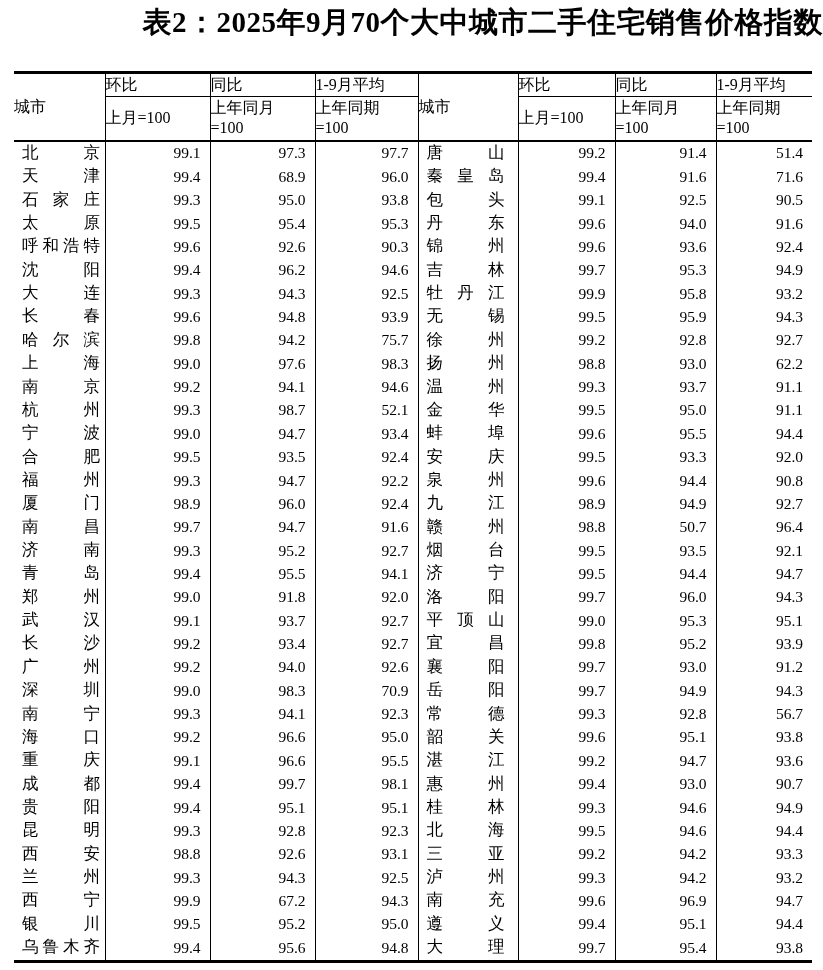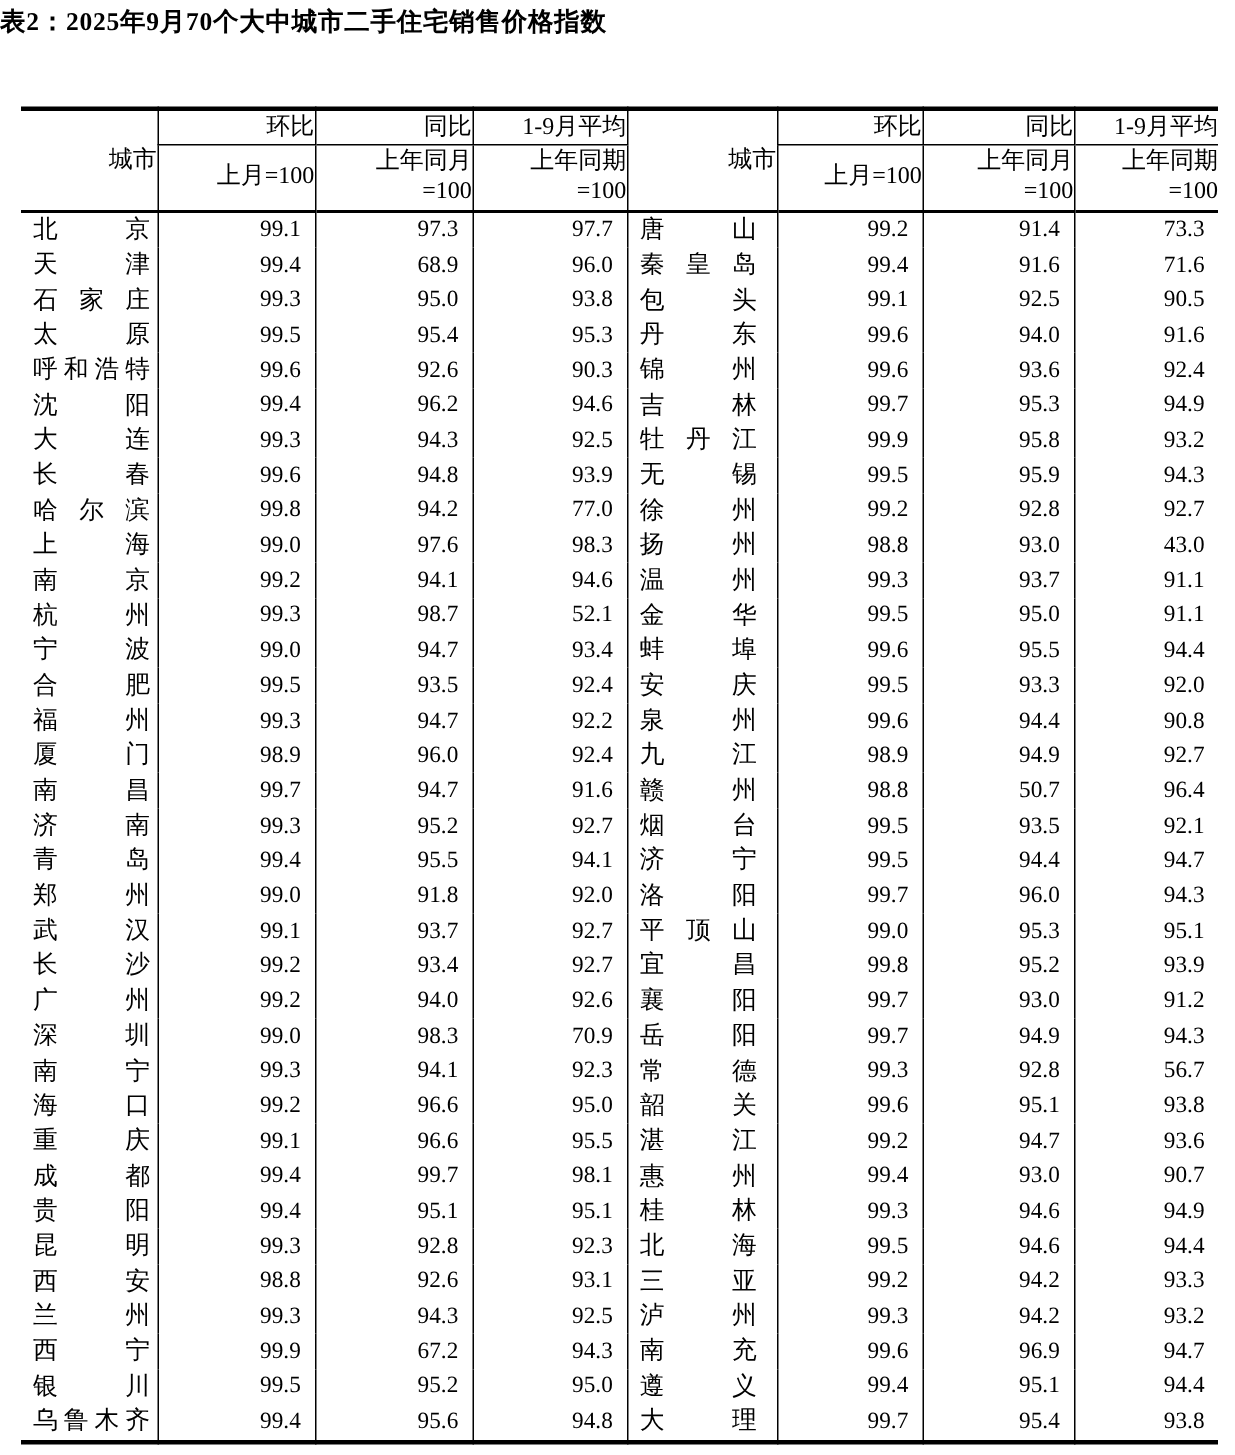--- a/index.html
+++ b/index.html
@@ -4,40 +4,40 @@
 <style>
   html, body { margin: 0; padding: 0; }
   body {
     width: 823px; height: 970px;
     background: #ffffff; color: #000000;
     font-family: "Liberation Serif", "DejaVu Serif", serif;
     position: relative; overflow: hidden;
   }
   .title {
     position: absolute; top: 3px; left: 0; width: 823px;
-    text-align: left; font-size: 17px; font-weight: bold;
+    text-align: right; font-size: 29px; font-weight: bold;
     letter-spacing: 0.5px;
   }
   .table-wrap {
     position: absolute; top: 71px; left: 14px;
     width: 798px; height: 892px;
   }
   table {
     width: 100%; height: 100%;
     border-collapse: collapse; table-layout: fixed;
     border-top: 3px solid #000;
     border-bottom: 3px solid #000;
   }
   th, td {
     padding: 0; margin: 0;
     font-weight: normal; vertical-align: middle;
     font-size: 16px; line-height: 1.15;
     overflow: hidden;
   }
-  thead th, thead td { text-align: right; }
+  thead th, thead td { text-align: left; }
   thead tr.h1 { height: 24px; }
   thead tr.h2 { height: 44px; }
   .sub { white-space: pre-line; line-height: 20px; }
   .bl { border-left: 1px solid #000; }
   .bb { border-bottom: 1px solid #000; }
   .hbot { border-bottom: 2px solid #000; }
   tbody td.num { text-align: right; padding-right: 9px; font-size: 15.5px; }
   tbody td.city { padding-left: 8px; }
   .city-name {
     display: flex; justify-content: space-between;
@@ -97,21 +97,21 @@
     <td class="num bl">97.3</td>
     <td class="num bl">97.7</td>
     <td class="city bl">
             <span class="city-name">
               <span>唐</span>
               <span>山</span>
             </span>
           </td>
     <td class="num bl">99.2</td>
     <td class="num bl">91.4</td>
-    <td class="num bl">73.3</td>
+    <td class="num bl">51.4</td>
   </tr>
         <tr>
     <td class="city">
             <span class="city-name">
               <span>天</span>
               <span>津</span>
             </span>
           </td>
     <td class="num bl">99.4</td>
     <td class="num bl">68.9</td>
@@ -254,21 +254,21 @@
         <tr>
     <td class="city">
             <span class="city-name">
               <span>哈</span>
               <span>尔</span>
               <span>滨</span>
             </span>
           </td>
     <td class="num bl">99.8</td>
     <td class="num bl">94.2</td>
-    <td class="num bl">77.0</td>
+    <td class="num bl">75.7</td>
     <td class="city bl">
             <span class="city-name">
               <span>徐</span>
               <span>州</span>
             </span>
           </td>
     <td class="num bl">99.2</td>
     <td class="num bl">92.8</td>
     <td class="num bl">92.7</td>
   </tr>
@@ -283,21 +283,21 @@
     <td class="num bl">97.6</td>
     <td class="num bl">98.3</td>
     <td class="city bl">
             <span class="city-name">
               <span>扬</span>
               <span>州</span>
             </span>
           </td>
     <td class="num bl">98.8</td>
     <td class="num bl">93.0</td>
-    <td class="num bl">43.0</td>
+    <td class="num bl">62.2</td>
   </tr>
         <tr>
     <td class="city">
             <span class="city-name">
               <span>南</span>
               <span>京</span>
             </span>
           </td>
     <td class="num bl">99.2</td>
     <td class="num bl">94.1</td>

